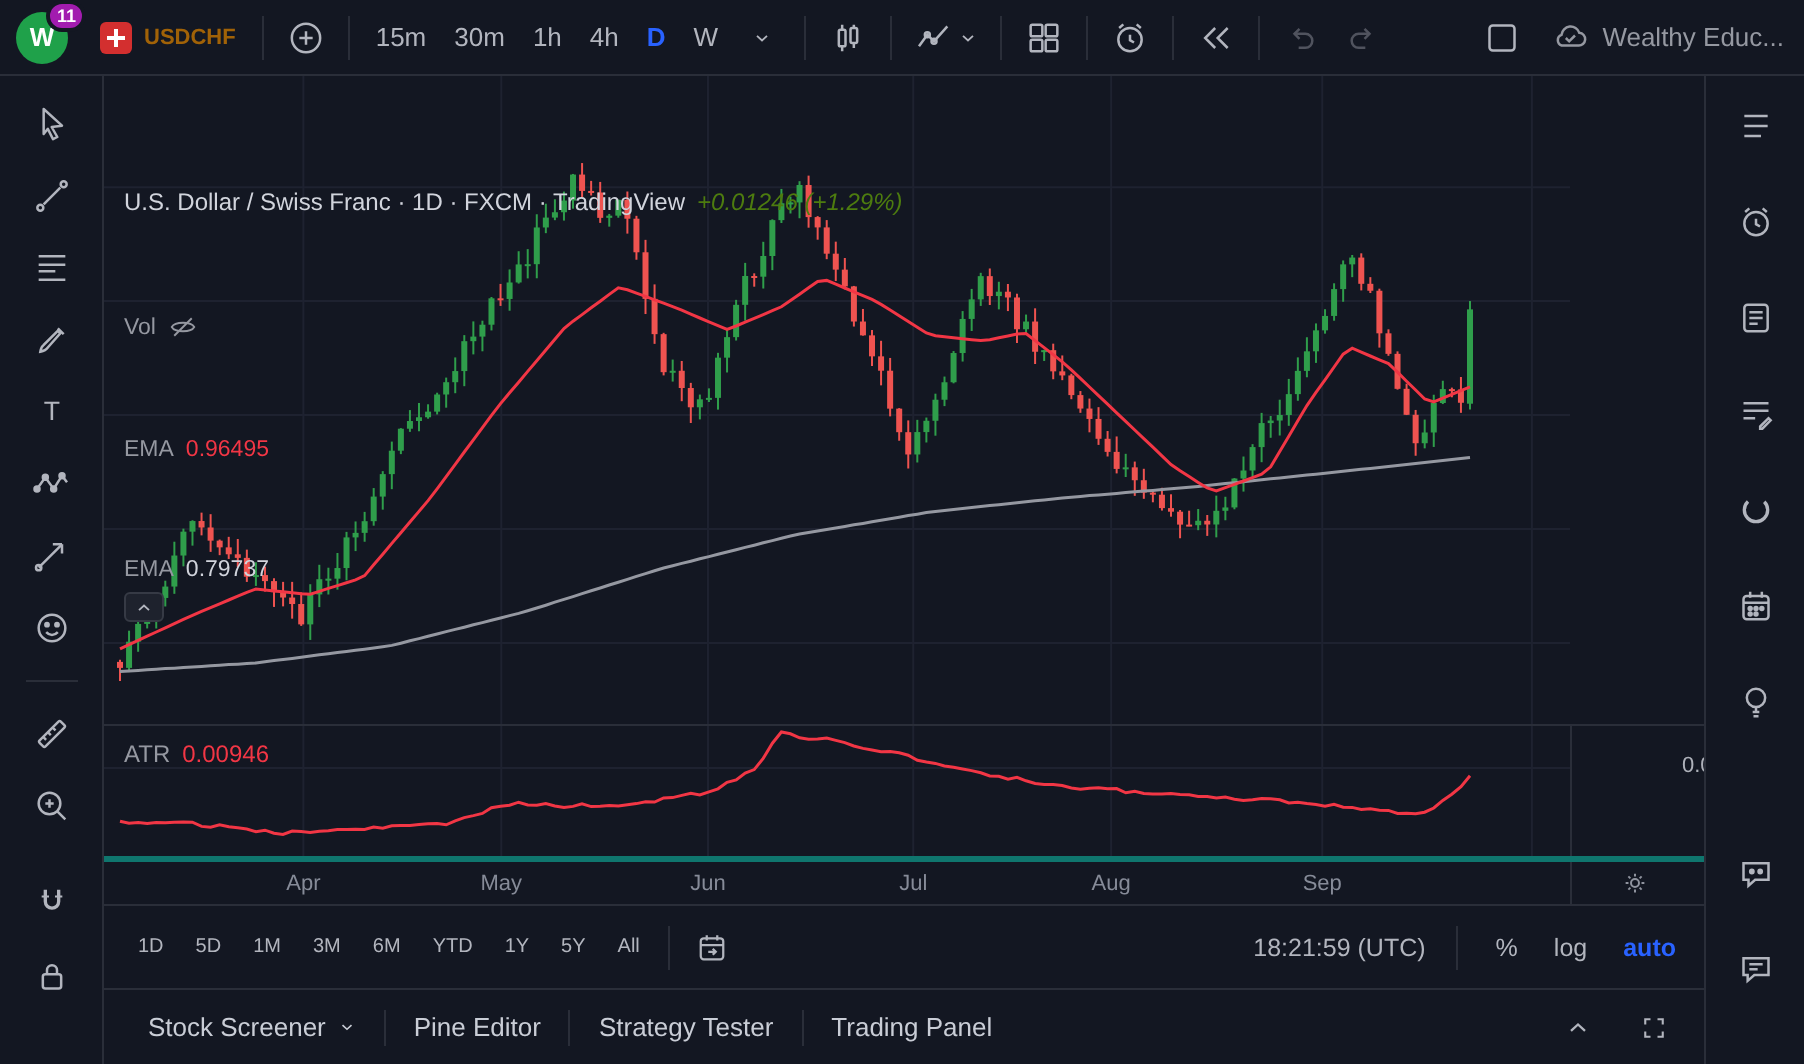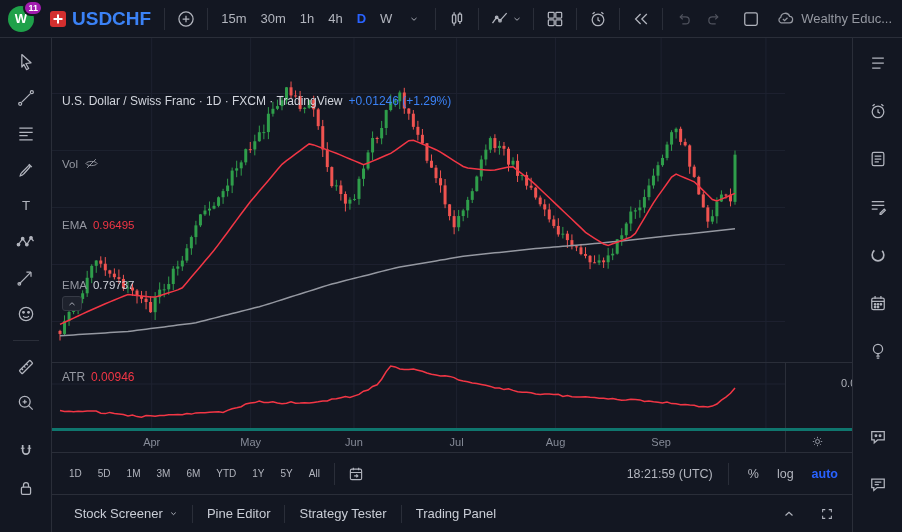--- a/index.html
+++ b/index.html
@@ -12,22 +12,22 @@
   
   #top-toolbar { position:absolute; top:0; left:0; right:0; height:38px;
     display:flex; align-items:center; padding:0 8px; gap:2px;
     border-bottom:1px solid #2a2e39; background:#131722; z-index:5; }
   .logo-wrap { position:relative; margin-right:8px; }
   .logo-circle { width:26px; height:26px; border-radius:50%; background:#1fa14a; color:#fff;
     display:flex; align-items:center; justify-content:center; font-weight:bold; font-size:13px; }
   .notif { position:absolute; top:-6px; right:-9px; min-width:16px; height:16px; padding:0 3px;
     background:#a21caf; color:#fff; font-size:9px; font-weight:bold; border-radius:9px;
     border:2px solid #131722; display:flex; align-items:center; justify-content:center; }
-  .sym-btn { display:flex; align-items:center; gap:6px; padding:4px 6px; font-size:19px;
-    font-weight:bold; color:#3b82f6; border-radius:4px; }
+  .sym-btn { display:flex; align-items:center; gap:6px; padding:4px 6px; font-size:11px;
+    font-weight:bold; color:#a16207; border-radius:4px; }
   .vsep { width:1px; height:22px; background:#2a2e39; margin:0 5px; flex:none; }
   .tb-btn { height:28px; min-width:28px; display:flex; align-items:center; justify-content:center;
     gap:2px; color:#b2b5be; border-radius:4px; padding:0 4px; }
   .tb-btn.disabled { color:#50535e; }
   .interval { font-size:13px; color:#b2b5be; padding:4px 6px; border-radius:4px; }
   .interval.active { color:#2962ff; font-weight:bold; }
   .publish { display:flex; align-items:center; gap:6px; color:#9598a1; font-size:13px;
     padding:0 2px; white-space:nowrap; }
   .right-group { margin-left:auto; display:flex; align-items:center; gap:8px; }
 
@@ -673,21 +673,21 @@
             <line x1="678.4697986577181" x2="678.4697986577181" y1="150.5087107760228" y2="168.41611106715754" stroke="#ef5350" stroke-width="1"></line>
             <rect x="676.9697986577181" y="156.73085138372448" width="3" height="6.6504631240214" fill="#ef5350"></rect>
             <line x1="683" x2="683" y1="112.55936675461766" y2="166.7018469656995" stroke="#2f9e4b" stroke-width="1"></line>
             <rect x="681.5" y="116.69129287598955" width="3" height="47.160949868074056" fill="#2f9e4b"></rect>
             <polyline points="8,297.8 12.53020134228188,297.5 17.06040268456376,297.2 21.59060402684564,296.9 26.120805369127517,296.6 30.651006711409394,296.3 35.18120805369128,296.1 39.711409395973156,295.8 44.241610738255034,295.5 48.77181208053691,295.2 53.30201342281879,294.9 57.83221476510067,294.6 62.36241610738255,294.3 66.89261744966443,294.1 71.42281879194631,293.8 75.95302013422818,293.5 80.48322147651007,292.9 85.01342281879195,292.3 89.54362416107382,291.7 94.0738255033557,291.2 98.60402684563758,290.6 103.13422818791946,290.0 107.66442953020135,289.4 112.19463087248322,288.9 116.7248322147651,288.3 121.25503355704699,287.7 125.78523489932886,287.1 130.31543624161074,286.6 134.84563758389262,286.0 139.3758389261745,285.4 143.90604026845637,284.7 148.43624161073825,283.6 152.96644295302013,282.4 157.49664429530202,281.3 162.0268456375839,280.1 166.55704697986576,279.0 171.08724832214764,277.8 175.61744966442953,276.7 180.1476510067114,275.6 184.6778523489933,274.4 189.20805369127515,273.3 193.73825503355704,272.1 198.26845637583892,271.0 202.7986577181208,269.8 207.3288590604027,268.7 211.85906040268458,267.4 216.38926174496643,266.0 220.91946308724832,264.6 225.4496644295302,263.1 229.9798657718121,261.7 234.51006711409397,260.3 239.04026845637583,258.8 243.5704697986577,257.4 248.1006711409396,256.0 252.63087248322148,254.5 257.16107382550337,253.1 261.69127516778525,251.7 266.22147651006713,250.2 270.751677852349,248.8 275.28187919463085,247.4 279.81208053691273,246.0 284.3422818791946,244.9 288.8724832214765,243.7 293.4026845637584,242.6 297.93288590604027,241.4 302.46308724832215,240.3 306.99328859060404,239.1 311.5234899328859,238.0 316.0536912751678,236.9 320.5838926174497,235.7 325.1140939597315,234.6 329.6442953020134,233.4 334.1744966442953,232.3 338.7046979865772,231.1 343.23489932885906,230.0 347.76510067114094,229.0 352.2953020134228,228.2 356.8255033557047,227.5 361.3557046979866,226.7 365.8859060402685,226.0 370.4161073825503,225.2 374.9463087248322,224.4 379.4765100671141,223.7 384.00671140939596,222.9 388.53691275167785,222.1 393.06711409395973,221.4 397.5973154362416,220.6 402.1275167785235,219.8 406.6577181208054,219.1 411.18791946308727,218.3 415.71812080536915,217.7 420.248322147651,217.2 424.77852348993287,216.8 429.30872483221475,216.3 433.83892617449663,215.8 438.3691275167785,215.3 442.8993288590604,214.8 447.4295302013423,214.4 451.9597315436242,213.9 456.48993288590606,213.4 461.02013422818794,212.9 465.5503355704698,212.4 470.08053691275165,212.0 474.61073825503354,211.5 479.1409395973154,211.0 483.6711409395973,210.6 488.2013422818792,210.2 492.7315436241611,209.8 497.26174496644296,209.5 501.79194630872485,209.1 506.32214765100673,208.7 510.8523489932886,208.3 515.3825503355705,207.9 519.9127516778524,207.5 524.4429530201343,207.2 528.9731543624162,206.8 533.503355704698,206.4 538.0335570469799,206.0 542.5637583892617,205.6 547.0939597315436,205.2 551.6241610738255,204.8 556.1543624161073,204.3 560.6845637583892,203.8 565.2147651006711,203.4 569.744966442953,202.9 574.2751677852349,202.4 578.8053691275168,201.9 583.3355704697987,201.4 587.8657718120805,201.0 592.3959731543624,200.5 596.9261744966443,200.0 601.4563758389262,199.5 605.9865771812081,199.1 610.51677852349,198.6 615.0469798657718,198.1 619.5771812080537,197.6 624.1073825503356,197.1 628.6375838926175,196.6 633.1677852348994,196.2 637.6979865771812,195.7 642.228187919463,195.2 646.7583892617449,194.7 651.2885906040268,194.2 655.8187919463087,193.7 660.3489932885906,193.2 664.8791946308725,192.8 669.4093959731543,192.3 673.9395973154362,191.8 678.4697986577181,191.3 683,190.8" fill="none" stroke="#9598a1" stroke-width="1.5"></polyline>
             <polyline points="8,286.4 12.53020134228188,284.3 17.06040268456376,282.2 21.59060402684564,280.1 26.120805369127517,278.0 30.651006711409394,275.9 35.18120805369128,273.8 39.711409395973156,271.7 44.241610738255034,269.7 48.77181208053691,267.7 53.30201342281879,265.8 57.83221476510067,263.9 62.36241610738255,262.0 66.89261744966443,260.1 71.42281879194631,258.2 75.95302013422818,256.5 80.48322147651007,257.0 85.01342281879195,257.5 89.54362416107382,257.9 94.0738255033557,258.4 98.60402684563758,258.9 103.13422818791946,259.1 107.66442953020135,257.7 112.19463087248322,256.2 116.7248322147651,254.8 121.25503355704699,253.4 125.78523489932886,251.9 130.31543624161074,249.8 134.84563758389262,244.4 139.3758389261745,239.1 143.90604026845637,233.7 148.43624161073825,228.4 152.96644295302013,223.0 157.49664429530202,217.7 162.0268456375839,212.3 166.55704697986576,206.4 171.08724832214764,200.3 175.61744966442953,194.2 180.1476510067114,188.0 184.6778523489933,181.9 189.20805369127515,175.8 193.73825503355704,169.7 198.26845637583892,163.8 202.7986577181208,158.4 207.3288590604027,153.1 211.85906040268458,147.7 216.38926174496643,142.4 220.91946308724832,137.0 225.4496644295302,131.6 229.9798657718121,126.3 234.51006711409397,122.6 239.04026845637583,119.3 243.5704697986577,115.9 248.1006711409396,112.6 252.63087248322148,109.2 257.16107382550337,105.9 261.69127516778525,106.9 266.22147651006713,108.6 270.751677852349,110.2 275.28187919463085,111.9 279.81208053691273,113.6 284.3422818791946,115.3 288.8724832214765,117.1 293.4026845637584,119.1 297.93288590604027,121.0 302.46308724832215,122.9 306.99328859060404,124.8 311.5234899328859,126.7 316.0536912751678,125.0 320.5838926174497,123.1 325.1140939597315,121.2 329.6442953020134,119.3 334.1744966442953,117.3 338.7046979865772,115.4 343.23489932885906,112.3 347.76510067114094,109.1 352.2953020134228,105.9 356.8255033557047,102.7 361.3557046979866,102.2 365.8859060402685,104.1 370.4161073825503,106.0 374.9463087248322,107.9 379.4765100671141,109.8 384.00671140939596,111.7 388.53691275167785,114.2 393.06711409395973,117.0 397.5973154362416,119.9 402.1275167785235,122.8 406.6577181208054,125.6 411.18791946308727,128.5 415.71812080536915,129.9 420.248322147651,130.4 424.77852348993287,130.9 429.30872483221475,131.4 433.83892617449663,131.9 438.3691275167785,132.3 442.8993288590604,131.9 447.4295302013423,130.9 451.9597315436242,130.0 456.48993288590606,129.0 461.02013422818794,128.8 465.5503355704698,132.3 470.08053691275165,135.8 474.61073825503354,139.3 479.1409395973154,142.9 483.6711409395973,146.9 488.2013422818792,151.2 492.7315436241611,155.5 497.26174496644296,159.8 501.79194630872485,164.1 506.32214765100673,168.4 510.8523489932886,172.7 515.3825503355705,177.0 519.9127516778524,181.3 524.4429530201343,185.6 528.9731543624162,189.9 533.503355704698,194.3 538.0335570469799,197.4 542.5637583892617,200.3 547.0939597315436,203.2 551.6241610738255,206.0 556.1543624161073,207.5 560.6845637583892,205.8 565.2147651006711,204.2 569.744966442953,202.5 574.2751677852349,200.8 578.8053691275168,199.1 583.3355704697987,195.4 587.8657718120805,187.7 592.3959731543624,180.1 596.9261744966443,172.4 601.4563758389262,164.8 605.9865771812081,158.2 610.51677852349,151.9 615.0469798657718,145.5 619.5771812080537,139.1 624.1073825503356,136.1 628.6375838926175,138.1 633.1677852348994,140.0 637.6979865771812,141.9 642.228187919463,143.8 646.7583892617449,148.1 651.2885906040268,152.6 655.8187919463087,157.0 660.3489932885906,161.5 664.8791946308725,163.0 669.4093959731543,161.1 673.9395973154362,159.2 678.4697986577181,157.3 683,155.4" fill="none" stroke="#f23645" stroke-width="1.5"></polyline>
           </svg>
         <div class="legend">
           <div class="lrow">
             <span class="title">U.S. Dollar / Swiss Franc · 1D · FXCM · TradingView</span>
-            <span style="color: #3b82f6;">+0.01246 (+1.29%)</span>
+            <span style="color: #4d7c0f; font-style: italic;">+0.01246 (+1.29%)</span>
           </div>
           <div class="lrow">
             <span class="muted">Vol</span>
             <svg width="15" height="15" viewBox="0 0 24 24" fill="none" stroke="#9598a1" stroke-width="1.5">
                 <path d="M3 12c2.5-4.5 15.5-4.5 18 0-2.5 4.5-15.5 4.5-18 0z"></path>
                 <line x1="5" y1="19" x2="19" y2="5"></line>
               </svg>
           </div>
           <div class="lrow">
             <span class="muted">EMA</span>

